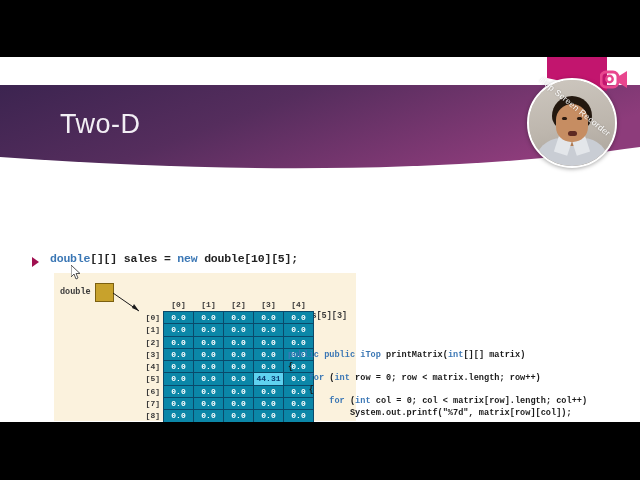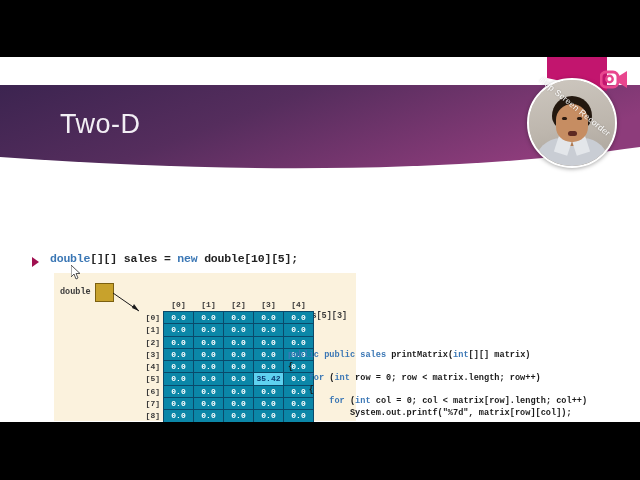--- a/index.html
+++ b/index.html
@@ -247,21 +247,21 @@
               <td class="cell">0.0</td>
               <td class="cell">0.0</td>
               <td class="cell">0.0</td>
               <td class="cell">0.0</td>
             </tr>
             <tr>
               <th class="rowh">[5]</th>
               <td class="cell">0.0</td>
               <td class="cell">0.0</td>
               <td class="cell">0.0</td>
-              <td class="cell hi">35.42</td>
+              <td class="cell hi">44.31</td>
               <td class="cell">0.0</td>
             </tr>
             <tr>
               <th class="rowh">[6]</th>
               <td class="cell">0.0</td>
               <td class="cell">0.0</td>
               <td class="cell">0.0</td>
               <td class="cell">0.0</td>
               <td class="cell">0.0</td>
             </tr>
@@ -278,21 +278,21 @@
               <td class="cell">0.0</td>
               <td class="cell">0.0</td>
               <td class="cell">0.0</td>
               <td class="cell">0.0</td>
               <td class="cell">0.0</td>
             </tr>
           </tbody>
       </table>
     </div>
 
-    <div class="javacode"><span id="java-code-target"><span class="kw">public</span> <span class="kw">public</span> <span class="kw">sales</span> printMatrix(<span class="kw">int</span>[][] matrix)
+    <div class="javacode"><span id="java-code-target"><span class="kw">public</span> <span class="kw">public</span> <span class="kw">iTop</span> printMatrix(<span class="kw">int</span>[][] matrix)
 {
     <span class="kw">for</span> (<span class="kw">int</span> row = 0; row &lt; matrix.length; row++)
     {
         <span class="kw">for</span> (<span class="kw">int</span> col = 0; col &lt; matrix[row].length; col++)
             System.out.printf("%7d", matrix[row][col]);
 
         System.out.println();
     }</span></div>
 
     <svg class="cursor" width="11" height="15" viewBox="0 0 11 15" xmlns="http://www.w3.org/2000/svg">

